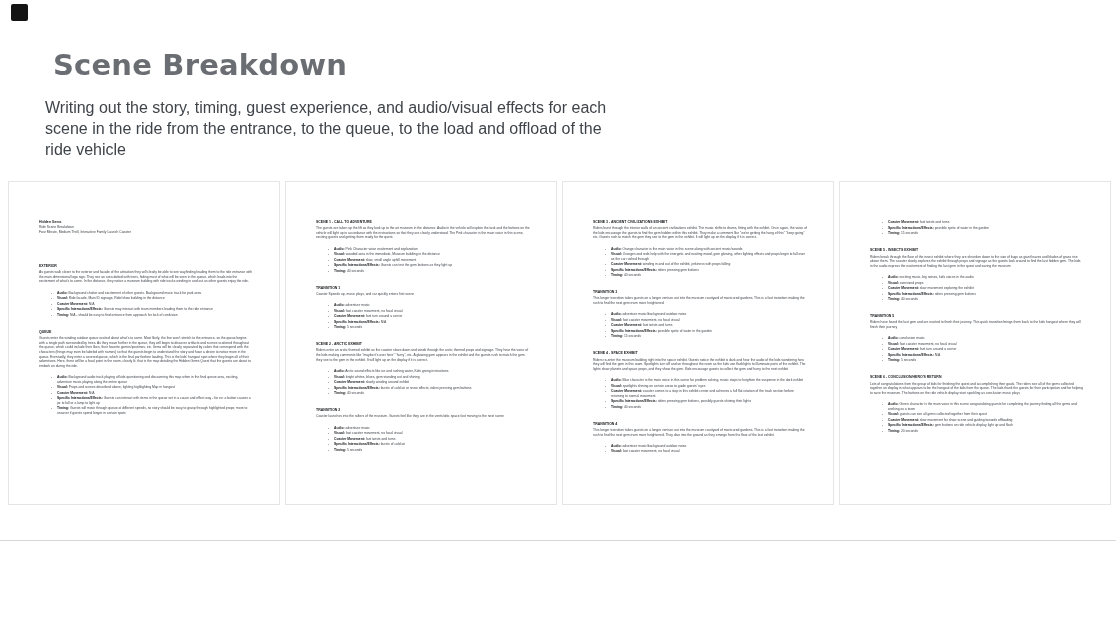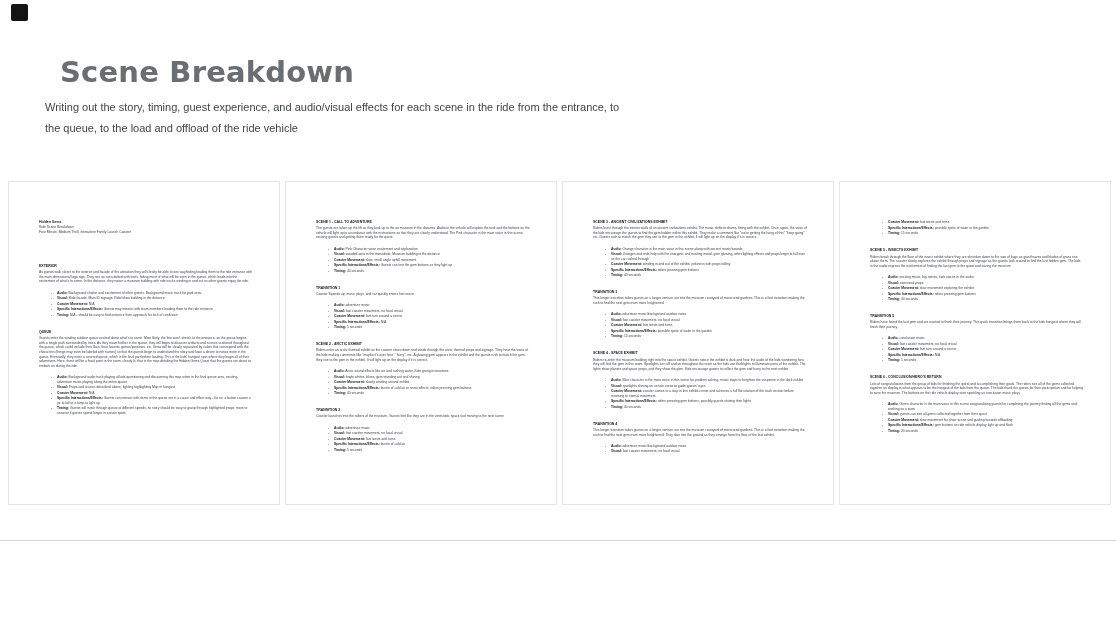--- a/index.html
+++ b/index.html
@@ -2,27 +2,27 @@
 <html><head>
 <meta charset="utf-8">
 <style>
   html,body{margin:0;padding:0;}
   body{
     width:1116px;height:628px;background:#ffffff;position:relative;overflow:hidden;
     font-family:"Liberation Sans", sans-serif;color:#3a3f45;
   }
   .app-logo{position:absolute;left:11px;top:4px;width:17px;height:17px;background:#141414;border-radius:2px;}
   .page-title{
-    position:absolute;left:45px;top:40px;margin:15px;
+    position:absolute;left:45px;top:40px;margin:8px;
     font-family:"DejaVu Sans","Liberation Sans",sans-serif;
     font-size:29px;font-weight:bold;color:#6a6e73;letter-spacing:.2px;
   }
   .page-subtitle{
     position:absolute;left:45px;top:97px;margin:0;width:580px;
-    font-size:11px;line-height:21px;color:#3f444a;
+    font-size:16px;line-height:21px;color:#3f444a;
   }
   .pages-row{position:absolute;left:8px;top:181px;display:flex;gap:5px;}
   .card{
     width:272px;height:324px;box-sizing:border-box;background:#ffffff;
     border:1px solid #e5e5e5;overflow:hidden;flex:0 0 auto;
   }
   .card-inner{
     width:816px;transform:scale(0.3333);transform-origin:0 0;
     box-sizing:border-box;padding:111px 84px 60px 90px;
   }

